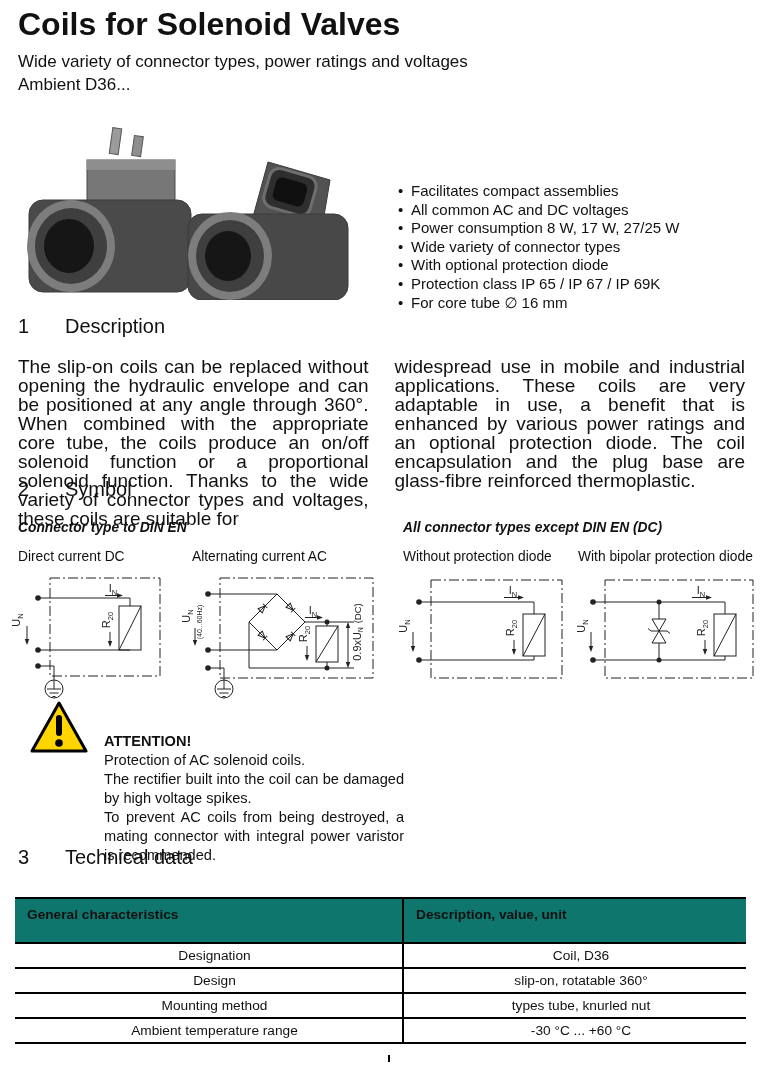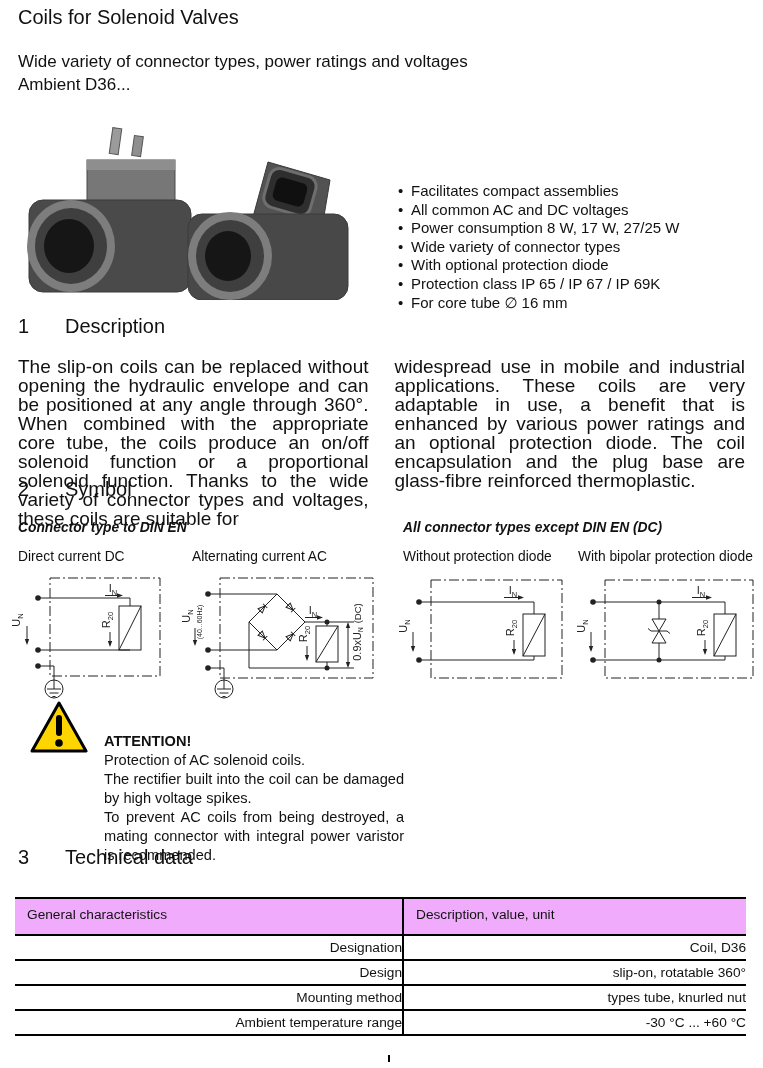--- a/index.html
+++ b/index.html
@@ -1,20 +1,20 @@
 <!DOCTYPE html>
 <html><head>
 <meta charset="utf-8">
 <style>
   html,body{margin:0;padding:0;background:#fff;}
   .page{position:relative;width:763px;height:1068px;background:#fff;
         font-family:"Liberation Sans",sans-serif;color:#111;overflow:hidden;}
   .abs{position:absolute;}
 
-  .title{left:18px;top:6px;font-size:20px;font-weight:normal;text-align:right;}
+  .title{left:18px;top:6px;font-size:32px;font-weight:bold;text-align:right;}
   .subtitle{left:18px;top:50px;font-size:17px;line-height:23px;}
 
   .features{left:398px;top:146px;width:356px;font-size:15px;line-height:18.6px;margin-top:36px;}
   .feature{position:relative;padding-left:13px;}
   .feature::before{content:"•";position:absolute;left:0;}
 
   .section-head{font-size:20px;}
   .section-head .num{display:inline-block;width:47px;}
 
   .desc{left:18px;top:357px;width:727px;display:flex;gap:26px;
@@ -35,24 +35,24 @@
   .diag text{fill:#222;font-size:11px;font-family:"Liberation Sans",sans-serif;}
   .diag .sub{font-size:7.5px;}
   .diag .small{font-size:7px;}
 
   .attention{left:30px;top:700px;width:380px;display:flex;gap:16px;align-items:flex-start;}
   .attn-text{width:300px;font-size:14.6px;line-height:19px;text-align:justify;}
   .attn-title{font-weight:bold;margin-top:32px;}
 
   table.tech{left:15px;top:897px;width:731px;border-collapse:collapse;
              font-size:13.7px;position:absolute;}
-  table.tech th{background:#f0abfc;font-weight:normal;text-align:left;
-                height:31px;padding:0 0 4px 12px;
+  table.tech th{background:#0f766e;font-weight:bold;text-align:left;
+                height:31px;padding:0 0 12px 12px;
                 border-top:2px solid #000;border-bottom:2px solid #000;}
-  table.tech td{height:23px;padding:0 0 0 12px;text-align:right;
+  table.tech td{height:23px;padding:0 0 0 12px;text-align:center;
                 border-bottom:2px solid #000;}
   table.tech .c2{border-left:2px solid #000;}
   table.tech .col1{width:375px;}
   .divider-stub{left:388px;top:1055px;width:2px;height:7px;background:#000;}
 </style>
 </head>
 <body>
 
 <div class="page">
 

